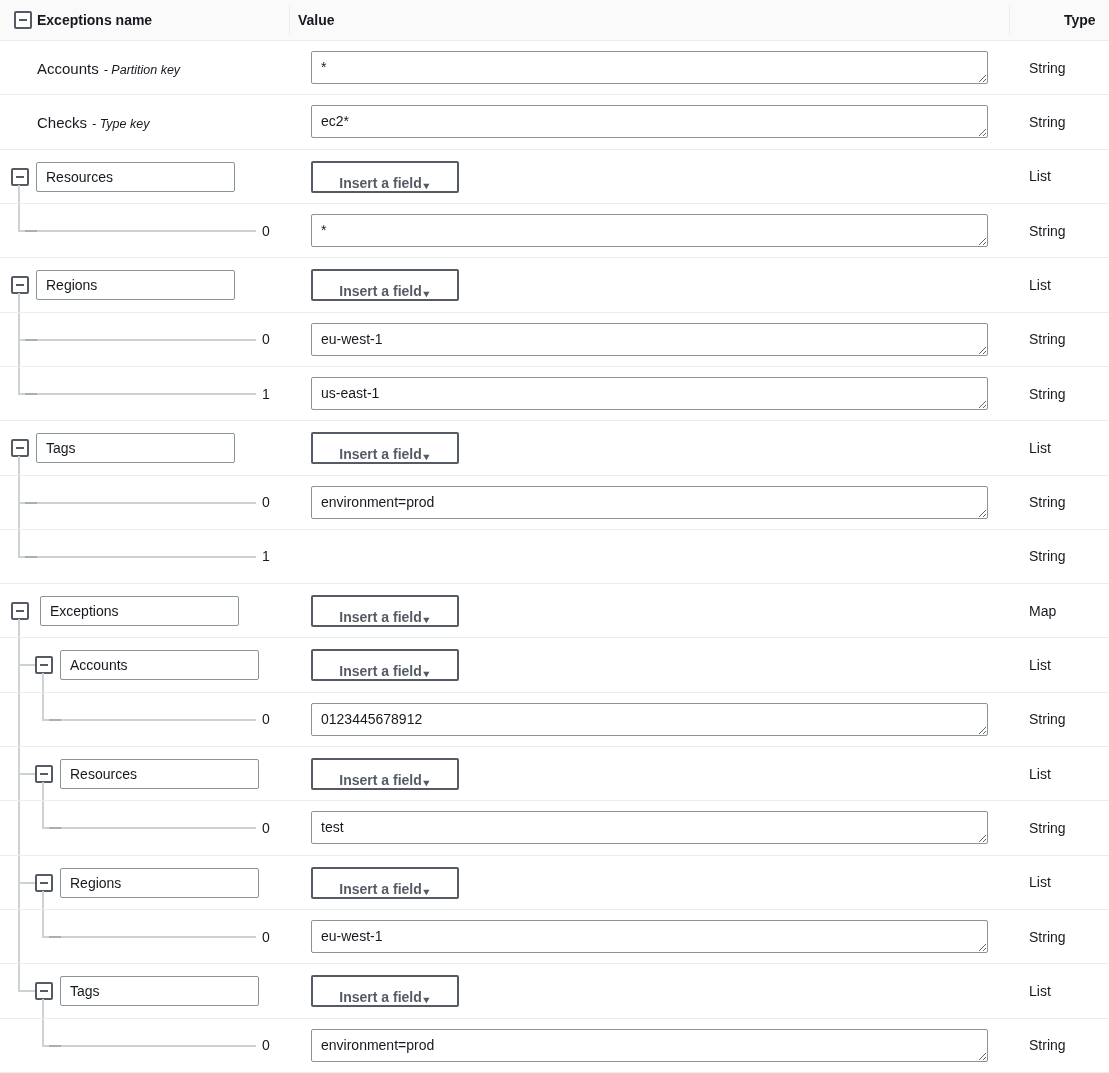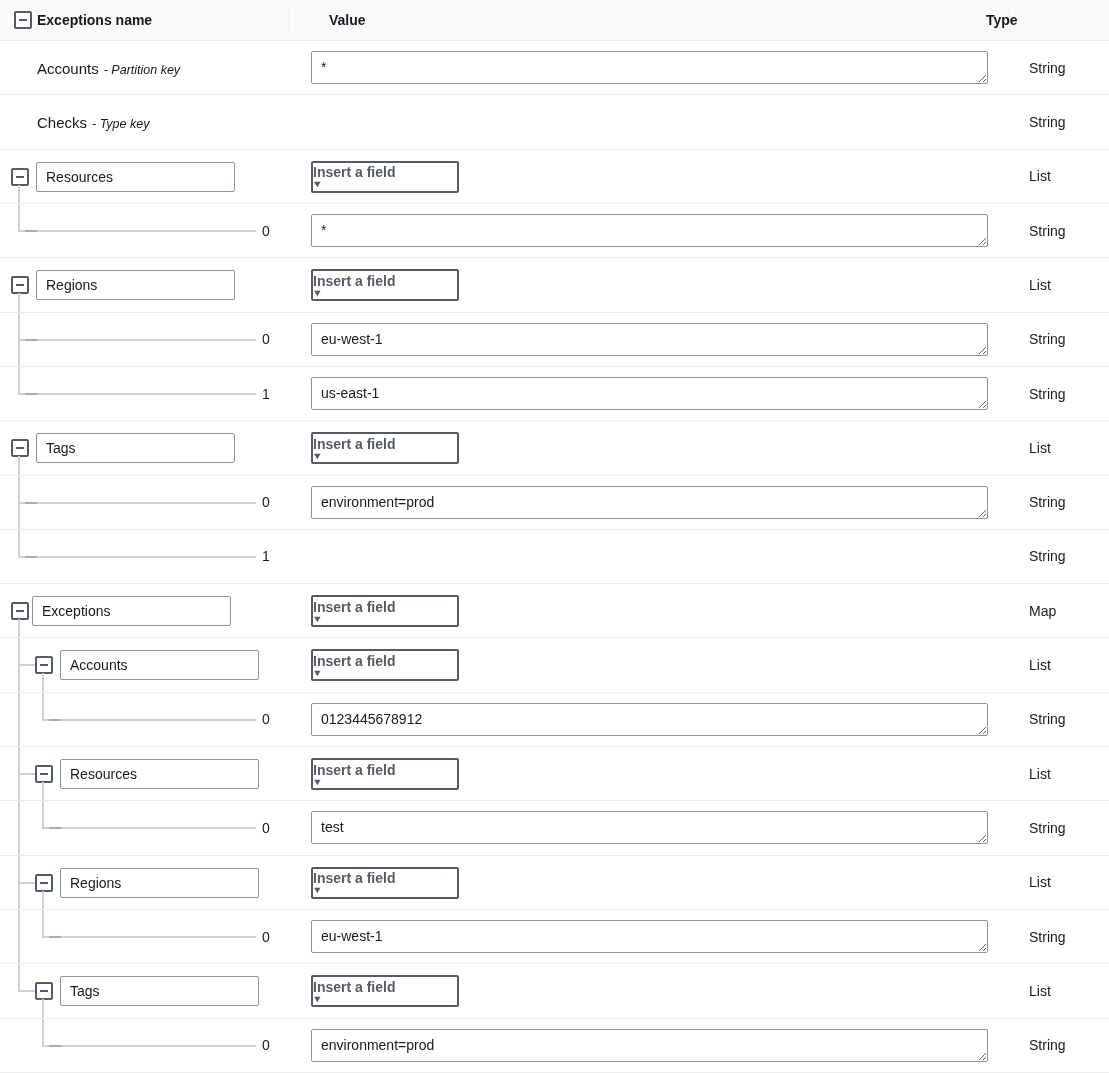--- a/index.html
+++ b/index.html
@@ -21,47 +21,48 @@
   .header .minus-box { top: 11px; }
 
   
   .vline { position: absolute; width: 2px; background: #ccd1d4; }
   .hline { position: absolute; height: 2px; background: #ccd1d4; top: 26px; }
   .hdash { position: absolute; height: 2px; background: #a6afb3; top: 26px; width: 12px; }
 
   
   .name-input { position: absolute; top: 12px; height: 30px; width: 199px; border: 1px solid #879596; border-radius: 2px; padding: 0 9px; font-size: 14px; color: #16191f; background: #fff; font-family: inherit; }
   .value-area { position: absolute; left: 311px; top: 10px; width: 677px; height: 33px; border: 1px solid #879596; border-radius: 2px; padding: 7px 9px; font-size: 14px; line-height: 17px; color: #16191f; background: #fff; resize: both; overflow: hidden; font-family: inherit; }
-  .insert-btn { position: absolute; left: 311px; top: 11px; height: 32px; width: 148px; background: #fff; border: 2px solid #545b64; border-radius: 2px; color: #545b64; font-weight: bold; font-size: 14px; font-family: inherit; display: flex; align-items: flex-start; justify-content: center; gap: 0; cursor: pointer; flex-direction: column; }
+  .insert-btn { position: absolute; left: 311px; top: 11px; height: 32px; width: 148px; background: #fff; border: 2px solid #545b64; border-radius: 2px; color: #545b64; font-weight: bold; font-size: 14px; font-family: inherit; display: flex; align-items: flex-end; justify-content: center; gap: 0; cursor: pointer; }
   .caret { font-size: 9px; line-height: 1; transform: scaleX(1.2); }
   .type-label { position: absolute; left: 1029px; top: 50%; transform: translateY(-50%); font-size: 14px; color: #16191f; white-space: nowrap; }
   .index-label { position: absolute; left: 262px; top: 50%; transform: translateY(-50%); font-size: 14px; color: #16191f; }
   .key-label { position: absolute; left: 37px; top: 50%; transform: translateY(-50%); white-space: nowrap; font-size: 15px; color: #16191f; }
   .key-badge { font-style: italic; font-size: 12.5px; color: #16191f; margin-left: 5px; margin-top: 40px; }
 </style>
 </head>
 <body>
 
 <div id="app">
   <div class="header">
     <span class="minus-box" style="left:14px"></span>
     <span class="header-label" style="left:37px">Exceptions name</span>
     <span class="col-sep" style="left:289px"></span>
-    <span class="header-label" style="left:329px">Value</span>
+    <span class="header-label" style="left:298px">Value</span>
     <span class="col-sep" style="left:1009px"></span>
-    <span class="header-label" style="left:986px">Type</span>
+    <span class="header-label" style="left:1064px">Type</span>
   </div>
   <div id="rows">
       <div class="row">
         <span class="key-label"><span>Accounts</span><span class="key-badge">- Partition key</span></span>
         <textarea class="value-area" readonly="readonly" spellcheck="false" style="">*</textarea>
         <span class="type-label">String</span>
       </div>
       <div class="row">
         <span class="key-label"><span>Checks</span><span class="key-badge">- Type key</span></span>
+        <textarea class="value-area" readonly="readonly" spellcheck="false" style="">ec2*</textarea>
         <span class="type-label">String</span>
       </div>
       <div class="row">
         <span class="minus-box" style="left: 11px;"></span>
         <div class="vline" style="left: 18px; top: 35px; height: calc(100% - 35px);"></div>
         <input class="name-input" readonly="readonly" spellcheck="false" value="Resources" style="left: 36px;">
         <button class="insert-btn">
           <span>Insert a field</span>
           <span class="caret">▼</span>
         </button>
@@ -122,21 +123,21 @@
       <div class="row">
         <div class="vline" style="left: 18px; top: 0px; height: 28px;"></div>
         <div class="hline" style="left: 18px; width: 238px;"></div>
         <div class="hdash" style="left: 25px;"></div>
         <span class="index-label">1</span>
         <span class="type-label">String</span>
       </div>
       <div class="row">
         <span class="minus-box" style="left: 11px;"></span>
         <div class="vline" style="left: 18px; top: 35px; height: calc(100% - 35px);"></div>
-        <input class="name-input" readonly="readonly" spellcheck="false" value="Exceptions" style="left: 32px;">
+        <input class="name-input" readonly="readonly" spellcheck="false" value="Exceptions" style="left: 40px;">
         <button class="insert-btn">
           <span>Insert a field</span>
           <span class="caret">▼</span>
         </button>
         <span class="type-label">Map</span>
       </div>
       <div class="row">
         <div class="vline" style="left: 18px; top: 0px; height: 100%;"></div>
         <div class="hline" style="left: 18px; width: 17px;"></div>
         <span class="minus-box" style="left: 35px;"></span>

